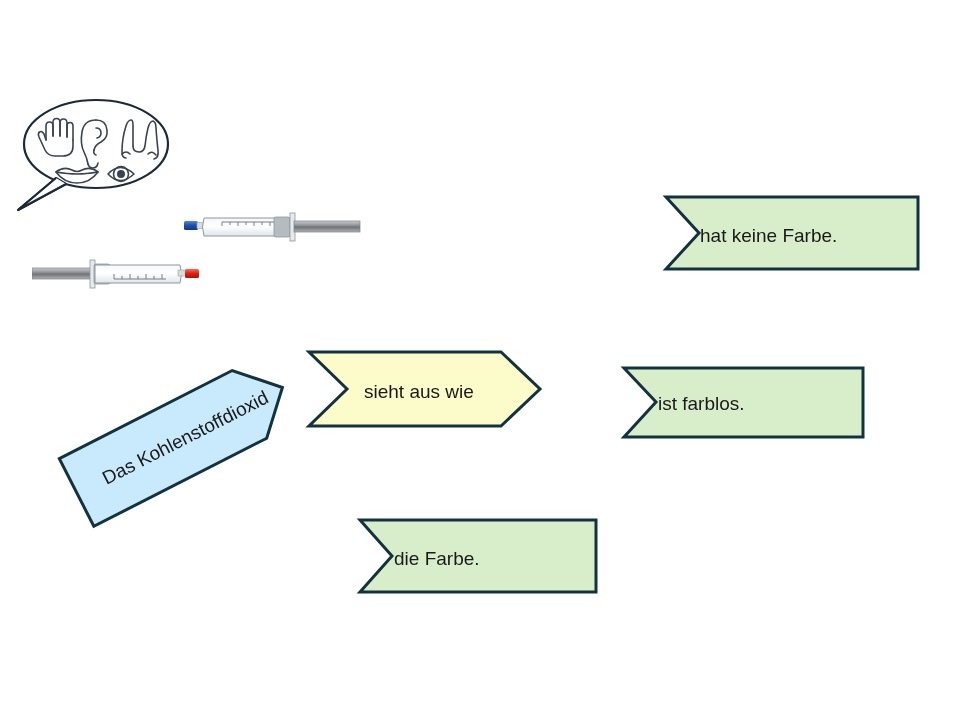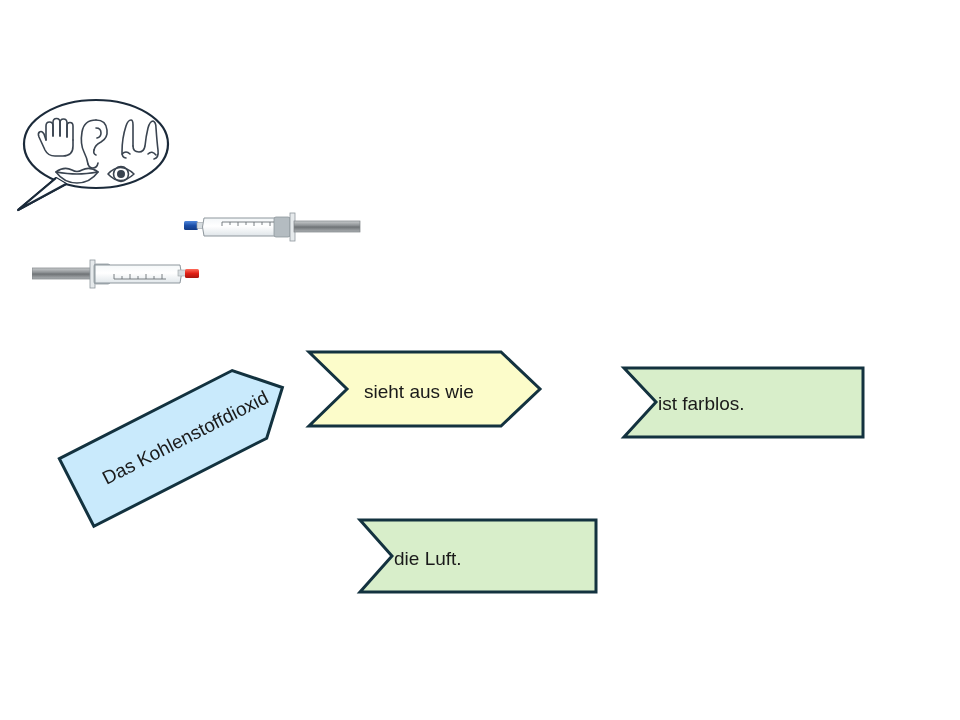--- a/index.html
+++ b/index.html
@@ -167,20 +167,26 @@
           <line x1="106" y1="18" x2="106" y2="21"></line>
         <line x1="114" y1="16" x2="114" y2="21"></line>
           <line x1="122" y1="18" x2="122" y2="21"></line>
         <line x1="130" y1="16" x2="130" y2="21"></line>
         <line x1="82" y1="21" x2="134" y2="21"></line>
       </g>
     </svg>
   </div>
 
 
+  <div class="banner" style="left:664px; top:195px; width:256px; height:76px;">
+    <svg width="256" height="76" viewBox="0 0 256 76" xmlns="http://www.w3.org/2000/svg">
+      <polygon points="2,2 254,2 254,74 2,74 35,38" fill="#d8eeca" stroke="#13323f" stroke-width="3" stroke-linejoin="miter"></polygon>
+    </svg>
+    <div class="banner-label" style="left:36px; top:31px;">hat keine Farbe.</div>
+  </div>
 
   <div class="banner" style="left:307px; top:350px; width:235px; height:78px;">
     <svg width="235" height="78" viewBox="0 0 235 78" xmlns="http://www.w3.org/2000/svg">
       <polygon points="2,2 194,2 233,39 194,76 2,76 40,39" fill="#fcfcca" stroke="#13323f" stroke-width="3" stroke-linejoin="miter"></polygon>
     </svg>
     <div class="banner-label" style="left:57px; top:32px;">sieht aus wie</div>
   </div>
 
   <div class="banner" style="left:622px; top:366px; width:243px; height:73px;">
     <svg width="243" height="73" viewBox="0 0 243 73" xmlns="http://www.w3.org/2000/svg">
@@ -193,16 +199,16 @@
     <svg width="235" height="80" viewBox="0 0 235 80" xmlns="http://www.w3.org/2000/svg">
       <polygon points="2,2 196,2 233,40 196,78 2,78" fill="#c9eafc" stroke="#13323f" stroke-width="3" stroke-linejoin="miter"></polygon>
     </svg>
     <div class="banner-label" style="left:32px; top:31px;">Das Kohlenstoffdioxid</div>
   </div>
 
   <div class="banner" style="left:358px; top:518px; width:240px; height:76px;">
     <svg width="240" height="76" viewBox="0 0 240 76" xmlns="http://www.w3.org/2000/svg">
       <polygon points="2,2 238,2 238,74 2,74 34,38" fill="#d8eeca" stroke="#13323f" stroke-width="3" stroke-linejoin="miter"></polygon>
     </svg>
-    <div class="banner-label" style="left:36px; top:31px;">die Luft.</div>
+    <div class="banner-label" style="left:36px; top:31px;">die Farbe.</div>
   </div>
 
 </div>
 
 </body></html>

